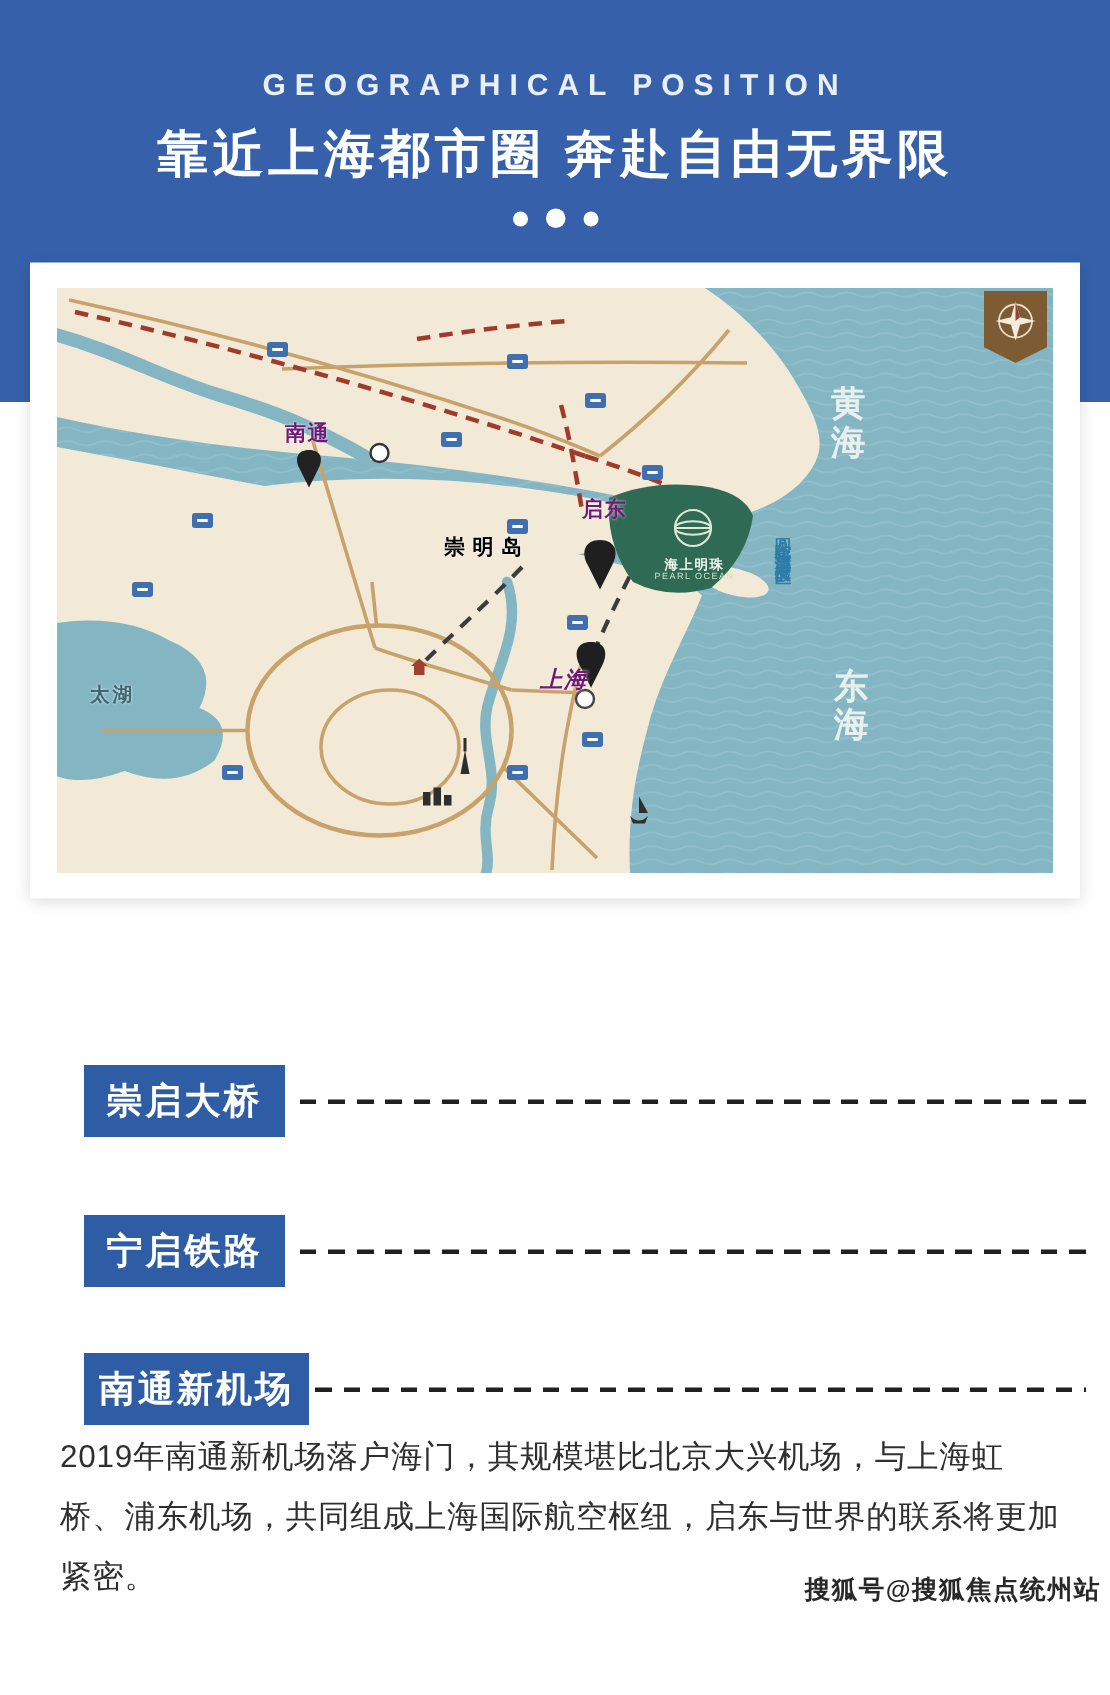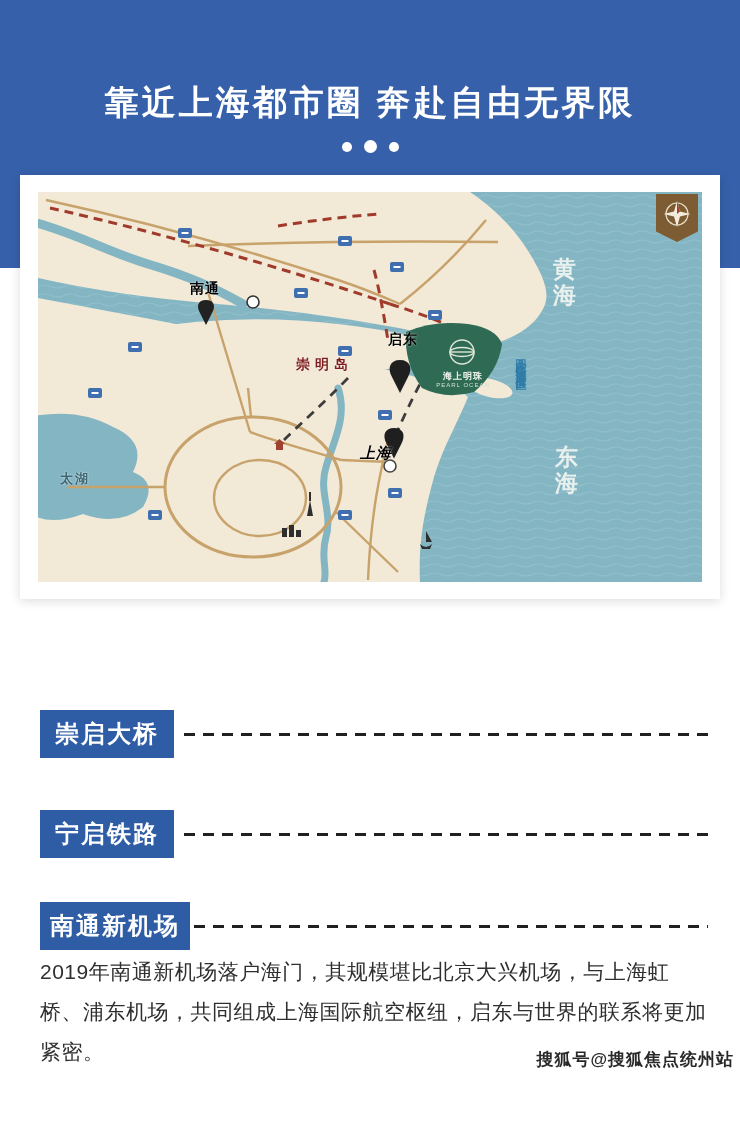--- a/index.html
+++ b/index.html
@@ -15,57 +15,58 @@
     color:#ffffff;font-size:34px;font-weight:bold;letter-spacing:3px;}
   .dots{position:absolute;left:0;top:138px;width:740px;text-align:center;line-height:16px;}
   .dots i{display:inline-block;background:#fff;border-radius:50%;margin:0 6px;vertical-align:middle;}
   .dots .d-small{width:10px;height:10px;}
   .dots .d-big{width:13px;height:13px;}
   
   .map-card{position:absolute;left:20px;top:175px;width:700px;height:424px;background:#ffffff;
     box-shadow:0 2px 10px rgba(0,0,0,.14);}
   .map-frame{position:absolute;left:18px;top:17px;width:664px;height:390px;overflow:hidden;background:#83b5c3;}
   .map-frame svg{position:absolute;left:0;top:0;}
-  .map-label{position:absolute;color:#000000;font-weight:bold;text-shadow:0 0 2px rgba(255,255,255,.8);}
+  .map-label{position:absolute;color:#701a75;font-weight:bold;text-shadow:0 0 2px rgba(255,255,255,.8);}
   .lbl-city{font-size:14px;letter-spacing:1px;}
-  .lbl-chongming{color:#7f1d1d;font-size:14px;letter-spacing:5px;font-weight:bold;}
-  .lbl-lake{color:#3f6673;font-size:13px;letter-spacing:2px;font-weight:bold;margin-top:16px;}
+  .lbl-chongming{color:#000000;font-size:14px;letter-spacing:5px;font-weight:bold;}
+  .lbl-lake{color:#3f6673;font-size:13px;letter-spacing:2px;font-weight:bold;}
   .sea-name{position:absolute;writing-mode:vertical-rl;color:#eef4f0;font-weight:bold;
     font-family:"DejaVu Serif","Liberation Serif",serif;font-size:23px;letter-spacing:26px;
     text-shadow:none;opacity:.95;}
   .resort-vertical{position:absolute;writing-mode:vertical-rl;color:#2e7ca8;font-size:11px;
     letter-spacing:3px;font-weight:bold;line-height:14px;height:100px;}
   .emblem-label{position:absolute;left:388px;top:178px;width:74px;text-align:center;
     color:#f2f7ee;font-size:9px;font-weight:bold;letter-spacing:1px;}
   .emblem-en{position:absolute;left:388px;top:190px;width:74px;text-align:center;
     color:#cfe0cd;font-size:6px;letter-spacing:1px;}
   .compass{position:absolute;left:618px;top:2px;width:42px;height:48px;background:#7d5c33;
     clip-path:polygon(0 0,100% 0,100% 78%,50% 100%,0 78%);}
   .compass svg{position:absolute;left:0;top:0;}
   
   .intro{position:absolute;left:40px;top:600px;width:665px;color:#2f2f2f;font-size:21px;
     line-height:41px;letter-spacing:.5px;}
   
-  .section-row{position:absolute;left:40px;width:668px;display:flex;align-items:center;}
+  .section-row{position:absolute;left:56px;width:668px;display:flex;align-items:center;}
   .badge{background:#2e5ca5;color:#ffffff;font-size:24px;font-weight:bold;letter-spacing:2px;
     padding:8px 15px;white-space:nowrap;}
   .dash-line{flex:1;height:3px;margin-left:10px;
     background:repeating-linear-gradient(90deg,#202020 0 11px,transparent 11px 19px);}
   .section-text{position:absolute;left:40px;width:668px;color:#2f2f2f;font-size:21px;
     line-height:40px;letter-spacing:.5px;}
   
   .watermark{position:absolute;right:6px;top:1048px;color:#161616;font-size:17px;font-weight:bold;
     letter-spacing:1px;text-shadow:0 0 3px #ffffff,0 0 3px #ffffff;opacity:.92;}
 </style>
 </head>
 <body>
 
 <div class="page">
 
   <div class="header-band">
+    <div class="eyebrow">GEOGRAPHICAL POSITION</div>
     <div class="main-title">靠近上海都市圈 奔赴自由无界限</div>
     <div class="dots">
       <i class="d-small"></i><i class="d-big"></i><i class="d-small"></i>
     </div>
   </div>
 
   <div class="map-card">
     <div class="map-frame">
       <svg width="664" height="390" viewBox="0 0 664 390">
         <defs>

